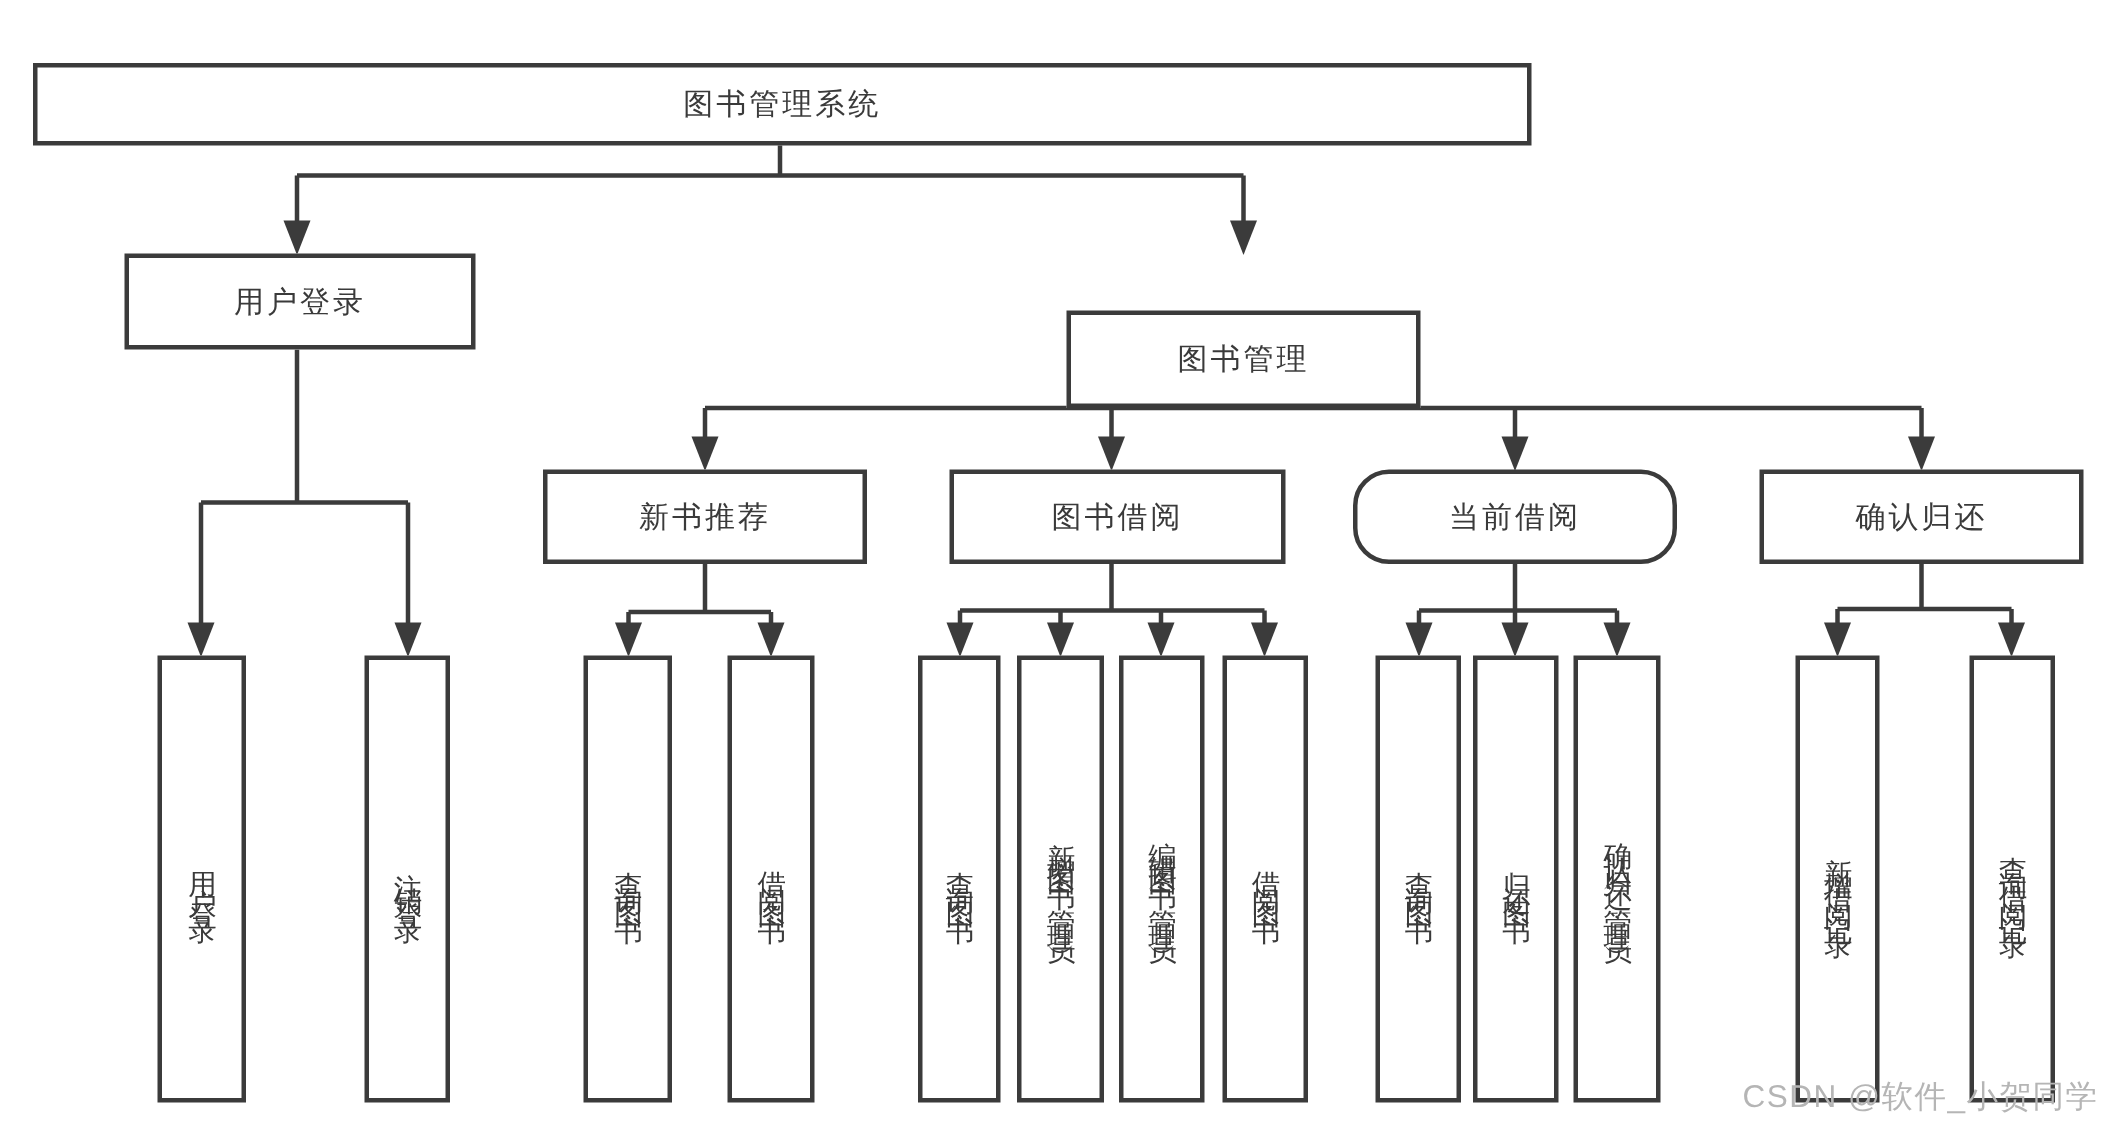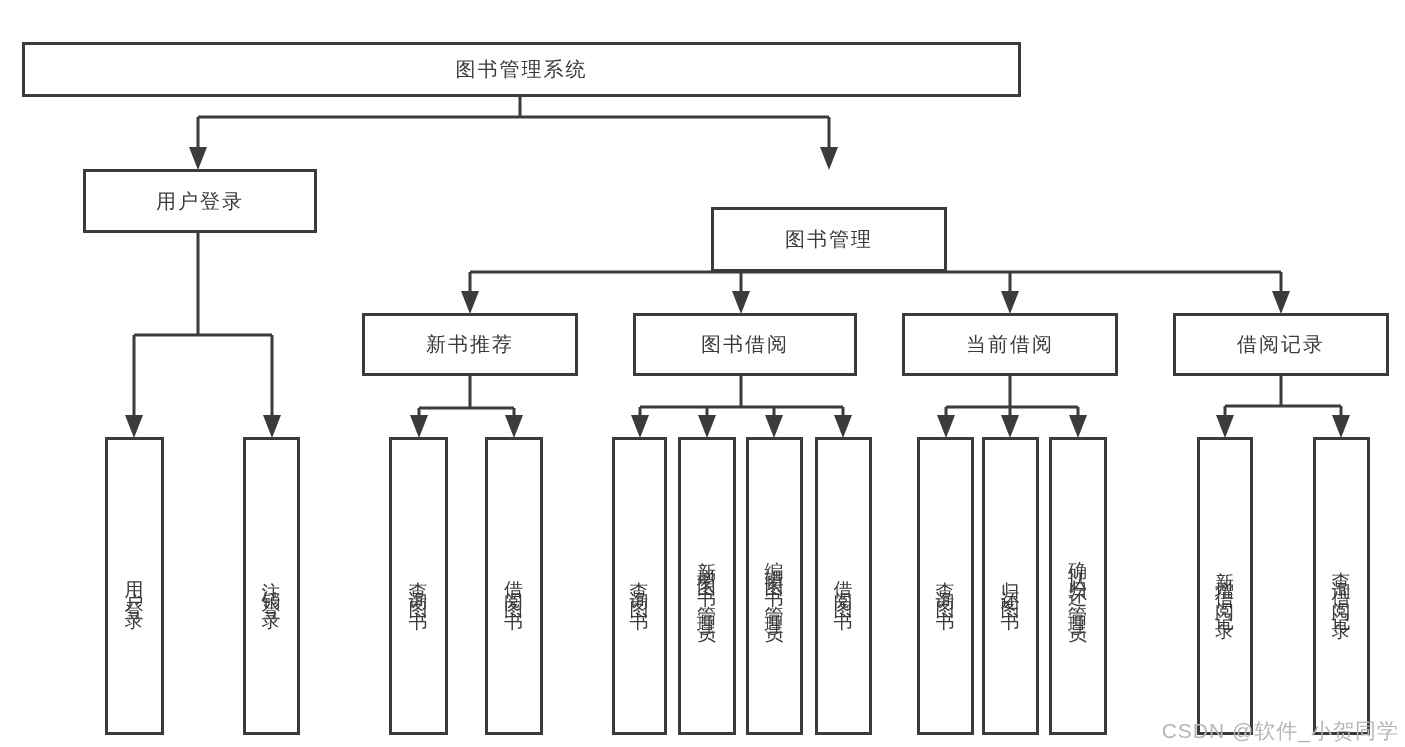--- a/index.html
+++ b/index.html
@@ -108,25 +108,25 @@
   <div class="box" style="left:711px; top:169px; width:236px; height:65px;margin-top:38px;">
     <span class="label">图书管理</span>
   </div>
 
   <div class="box" style="left:362px; top:313px; width:216px; height:63px;">
     <span class="label">新书推荐</span>
   </div>
   <div class="box" style="left:633px; top:313px; width:224px; height:63px;">
     <span class="label">图书借阅</span>
   </div>
-  <div class="box" style="left:902px; top:313px; width:216px; height:63px;">
+  <div class="box" style="left:902px; top:313px; width:216px; height:63px;border-radius:24px;">
     <span class="label">当前借阅</span>
   </div>
   <div class="box" style="left:1173px; top:313px; width:216px; height:63px;">
-    <span class="label">借阅记录</span>
+    <span class="label">确认归还</span>
   </div>
 
   <div class="box leaf" style="left:105px; top:437px; width:59px; height:298px;">
     <span class="label">用户登录</span>
   </div>
   <div class="box leaf" style="left:243px; top:437px; width:57px; height:298px;">
     <span class="label">注销登录</span>
   </div>
 
   <div class="box leaf" style="left:389px; top:437px; width:59px; height:298px;">

